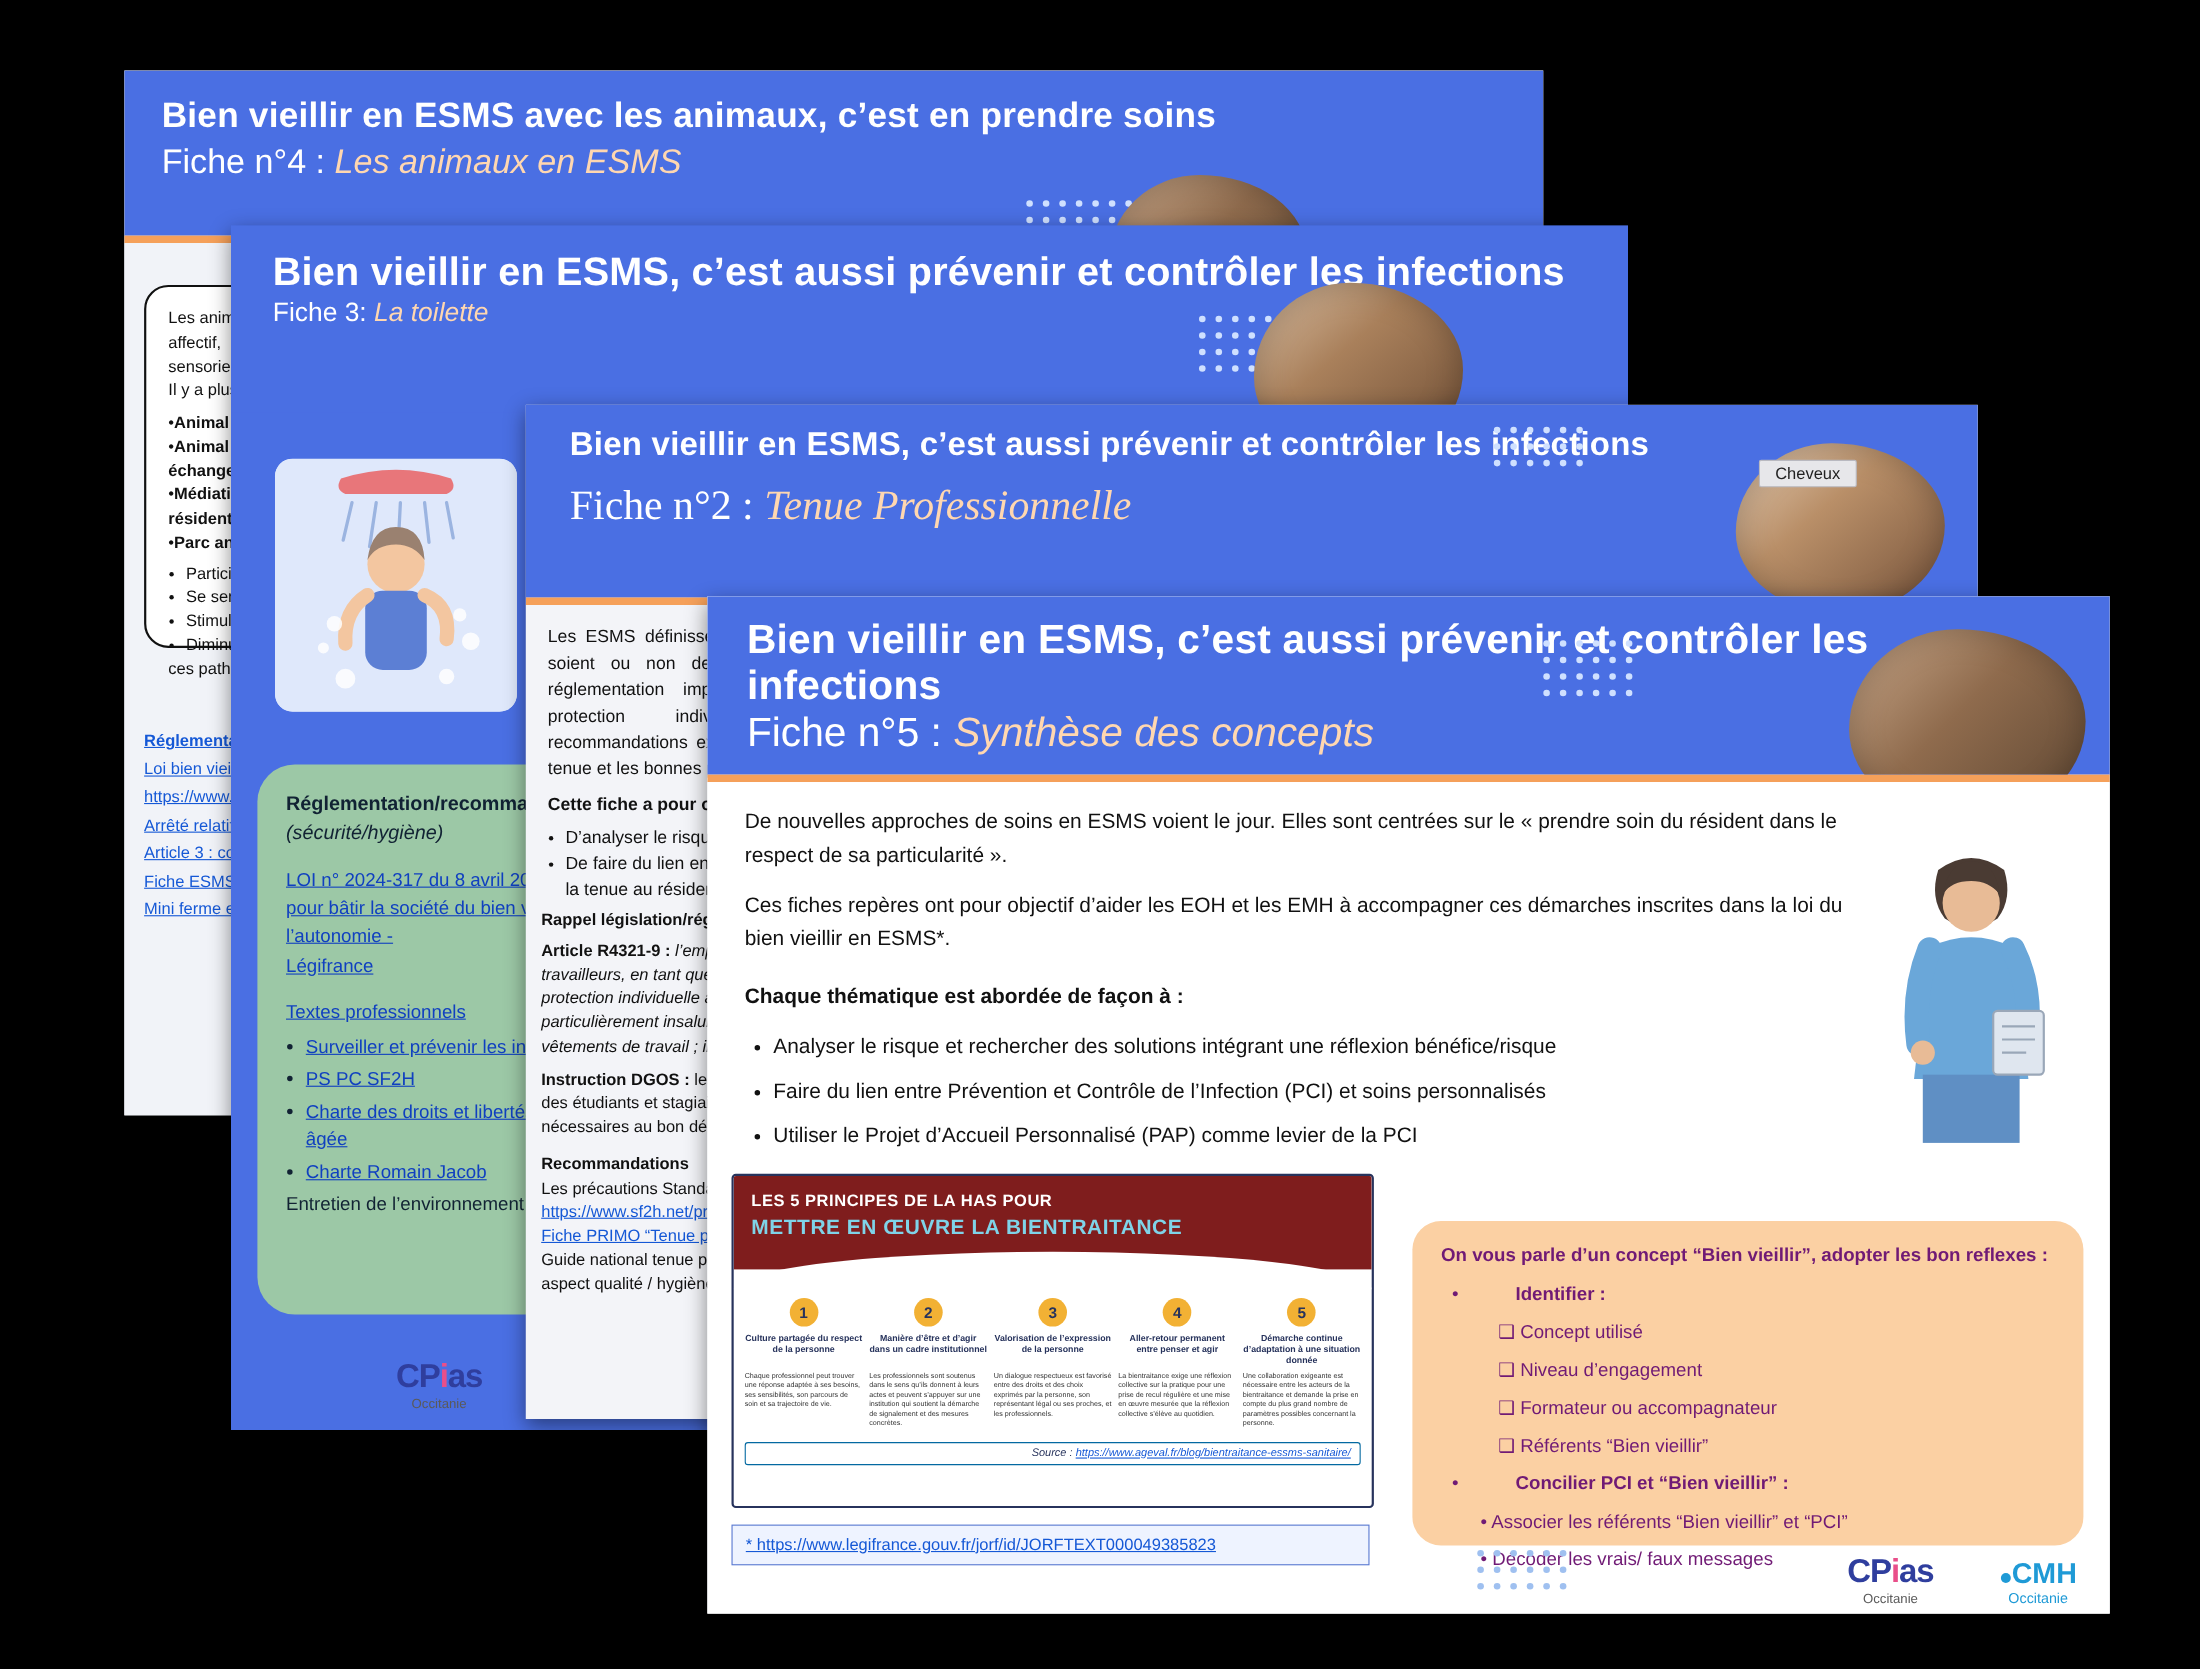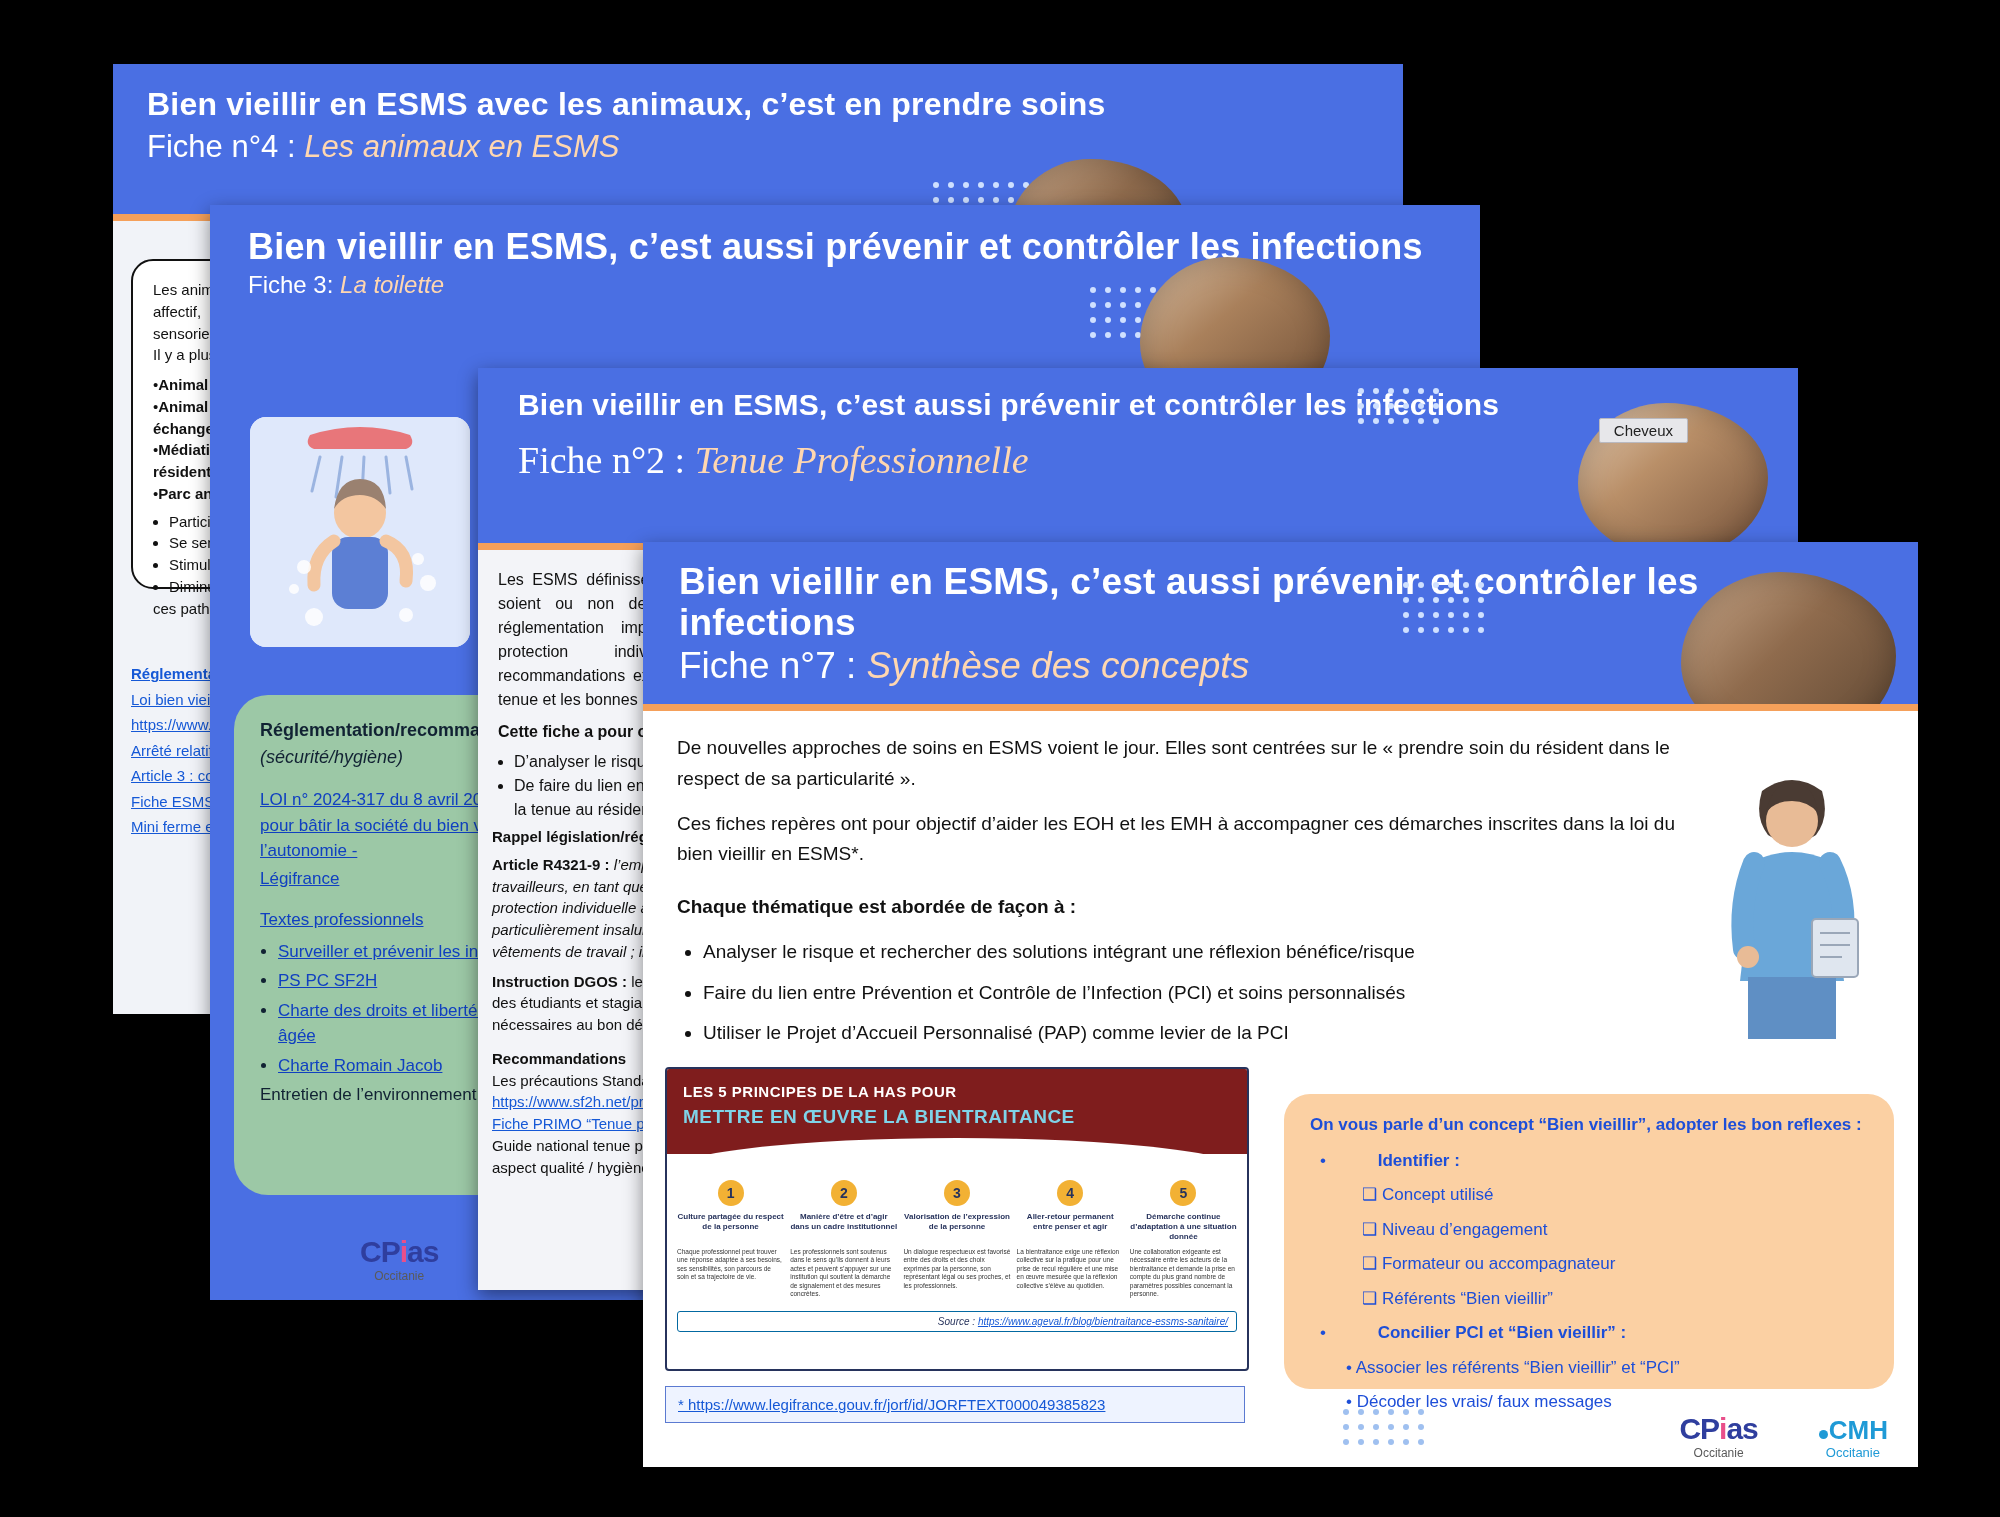--- a/index.html
+++ b/index.html
@@ -94,22 +94,22 @@
   #has .num{width:26px;height:26px;border-radius:50%;background:#f2b134;color:#27335c;font-weight:bold;font-size:14px;line-height:26px;margin:0 auto 6px;}
   #has .stitle{font-size:8px;font-weight:bold;color:#27335c;line-height:1.25;min-height:30px;}
   #has .sbody{font-size:6.5px;color:#333;line-height:1.3;margin-top:6px;text-align:left;}
   #has .src{margin:4px 10px 8px;border:1px solid #0369a1;border-radius:3px;font-size:10px;padding:4px 8px;color:#27335c;font-style:italic;text-align:right;}
   #has .src a{color:#1558d6;}
 
   #footlink{position:absolute;left:22px;bottom:44px;width:580px;border:1px solid #5b7ad1;background:#eef3ff;
       padding:9px 12px;box-sizing:border-box;font-size:15px;color:#1558d6;}
   #footlink a{color:#1558d6;text-decoration:underline;}
 
-  #orangebox{position:absolute;right:24px;bottom:78px;width:610px;height:295px;background:#fbd0a3;border-radius:26px;
-      padding:18px 26px;box-sizing:border-box;color:#1d4ed8;font-size:17px;line-height:1.5;}
+  #orangebox{position:absolute;right:24px;bottom:62px;width:610px;height:295px;background:#fbd0a3;border-radius:26px;
+      padding:18px 26px;box-sizing:border-box;color:#701a75;font-size:17px;line-height:1.5;}
   #orangebox .hd{font-weight:bold;}
   #orangebox ul{list-style:none;margin:10px 0 0 10px;padding:0;}
   #orangebox li{margin:9px 0;}
   #orangebox .sub{margin-left:42px;}
   #orangebox .b{font-weight:bold;margin-left:47px;}
 
   #card1 .botlogos{position:absolute;right:30px;bottom:8px;display:flex;gap:60px;align-items:flex-end;}
   #card1 .botdots{position:absolute;left:700px;bottom:22px;}
 
   
@@ -368,21 +368,21 @@
           <div>Guide national tenue professionnelle : cahier des charges : aspect qualité / hygiène</div>
         </div>
       </div>
     </div>
   </div>
 
   <div class="card" id="card1">
     <div class="band">
       <div class="t1">Bien vieillir en ESMS, c’est aussi prévenir et contrôler les infections</div>
       <div class="t2">
-        <span>Fiche n°7 : </span><em>Synthèse des concepts</em>
+        <span>Fiche n°5 : </span><em>Synthèse des concepts</em>
       </div>
       <div class="dots" style="left:760px;top:40px;grid-template-columns:repeat(6,6px);grid-template-rows:repeat(4,6px);">
         <span></span>
           <span></span>
           <span></span>
           <span></span>
           <span></span>
           <span></span>
         <span></span>
           <span></span>

